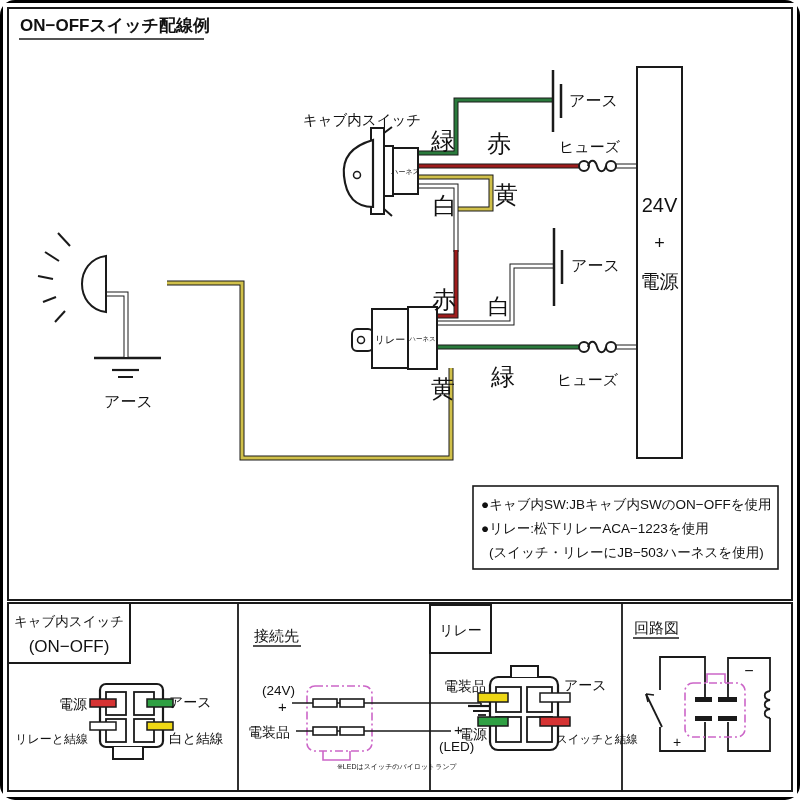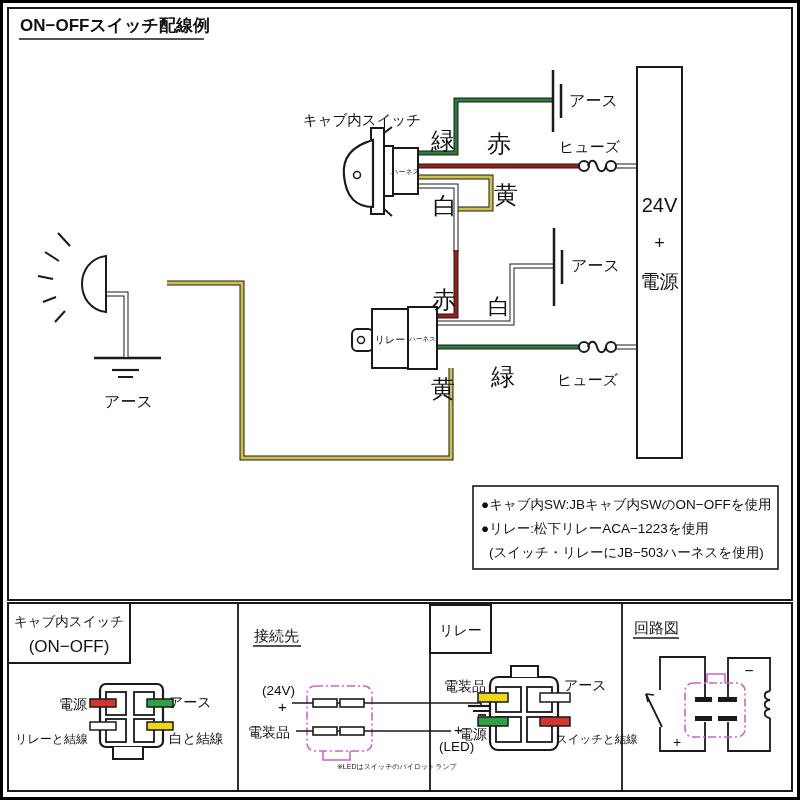--- a/index.html
+++ b/index.html
@@ -1,16 +1,16 @@
 <!DOCTYPE html>
 <html><head>
 <meta charset="utf-8">
 <style>
   html,body{margin:0;padding:0;background:#fff;}
-  .screen{position:relative;width:800px;height:800px;background:#fff;overflow:hidden;}
+  .screen{position:relative;width:800px;height:800px;background:#fff;overflow:hidden;border-radius:15px;}
   svg{display:block;}
   svg text{font-family:"Liberation Sans","DejaVu Sans",sans-serif;fill:#111;}
   .wu{stroke:#1a1a1a;stroke-width:5;fill:none;}
   .wo{stroke-width:3;fill:none;}
   .ln{stroke:#1a1a1a;fill:none;}
   .box{fill:#fff;stroke:#1a1a1a;}
 </style>
 </head>
 <body>
 

